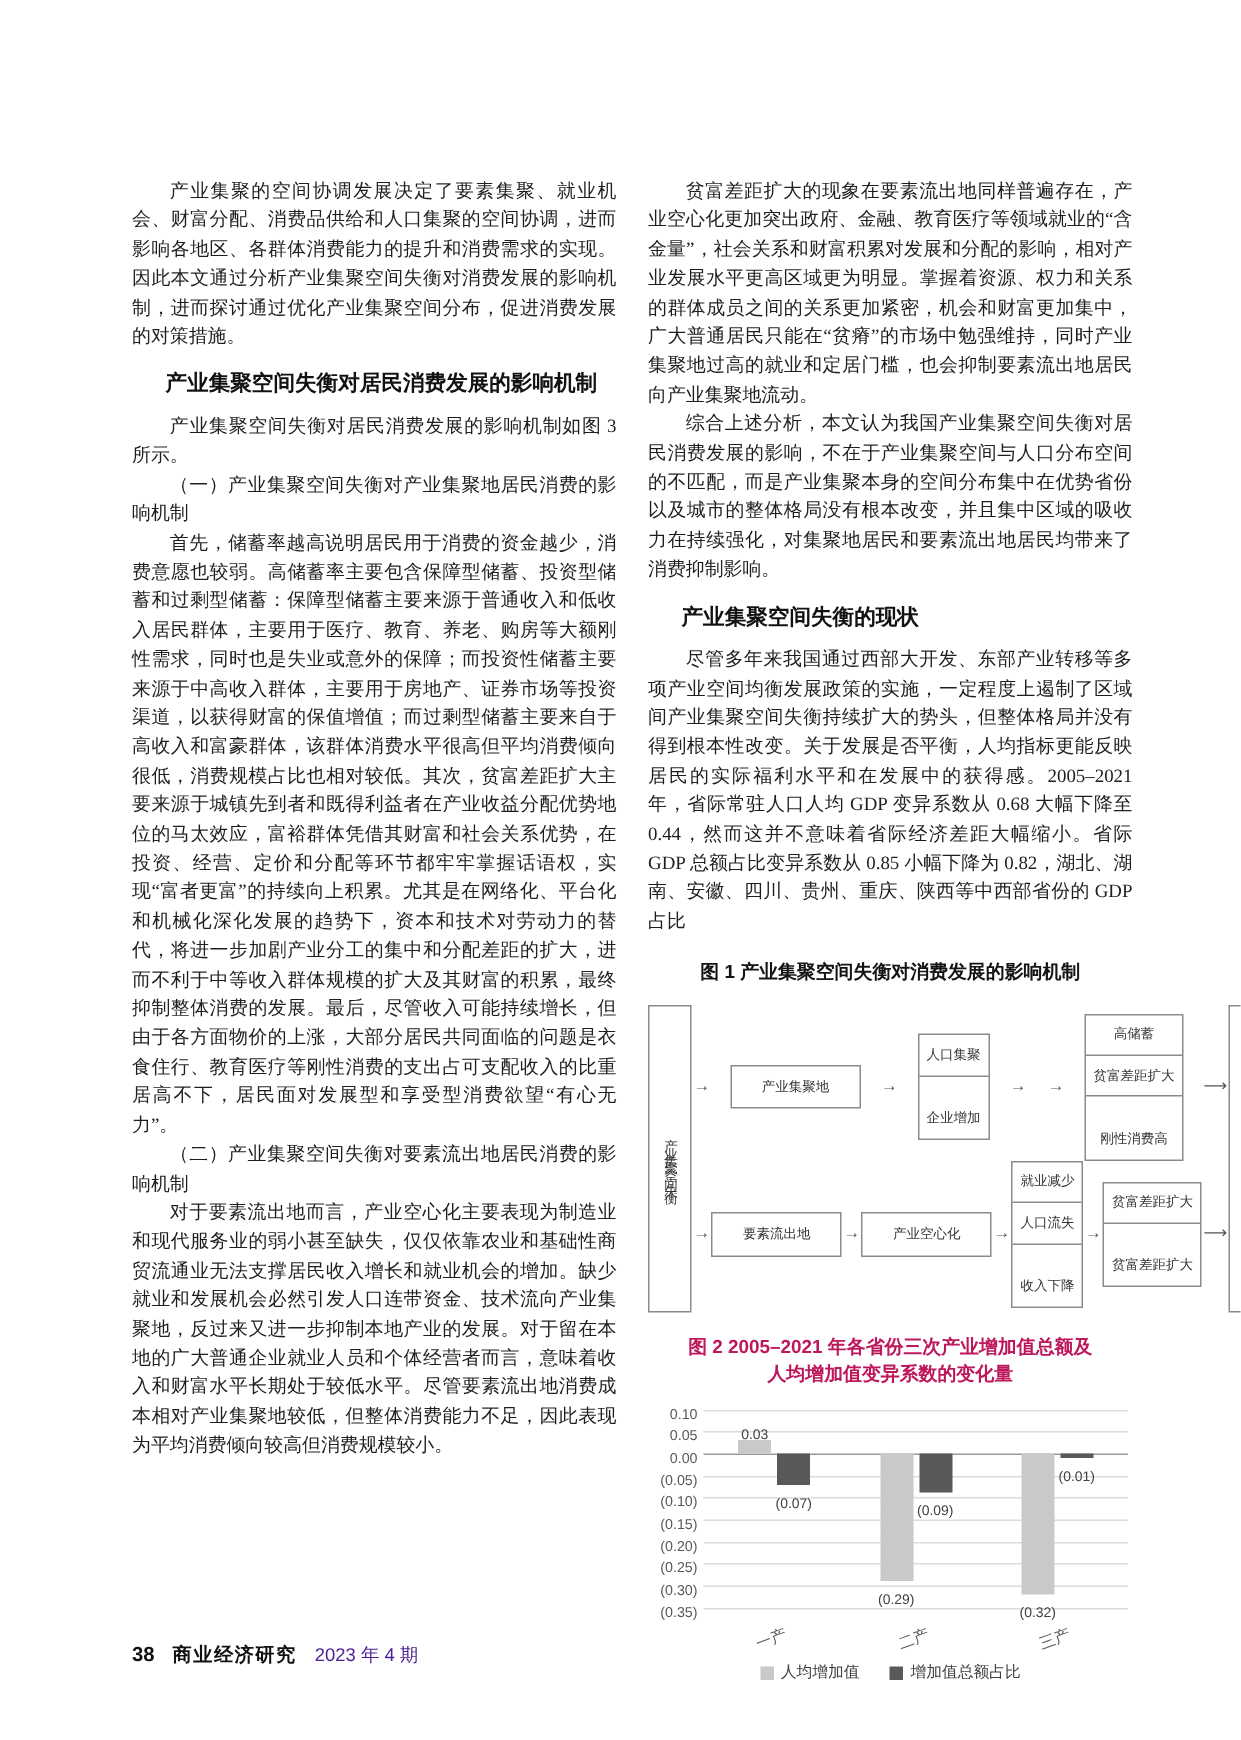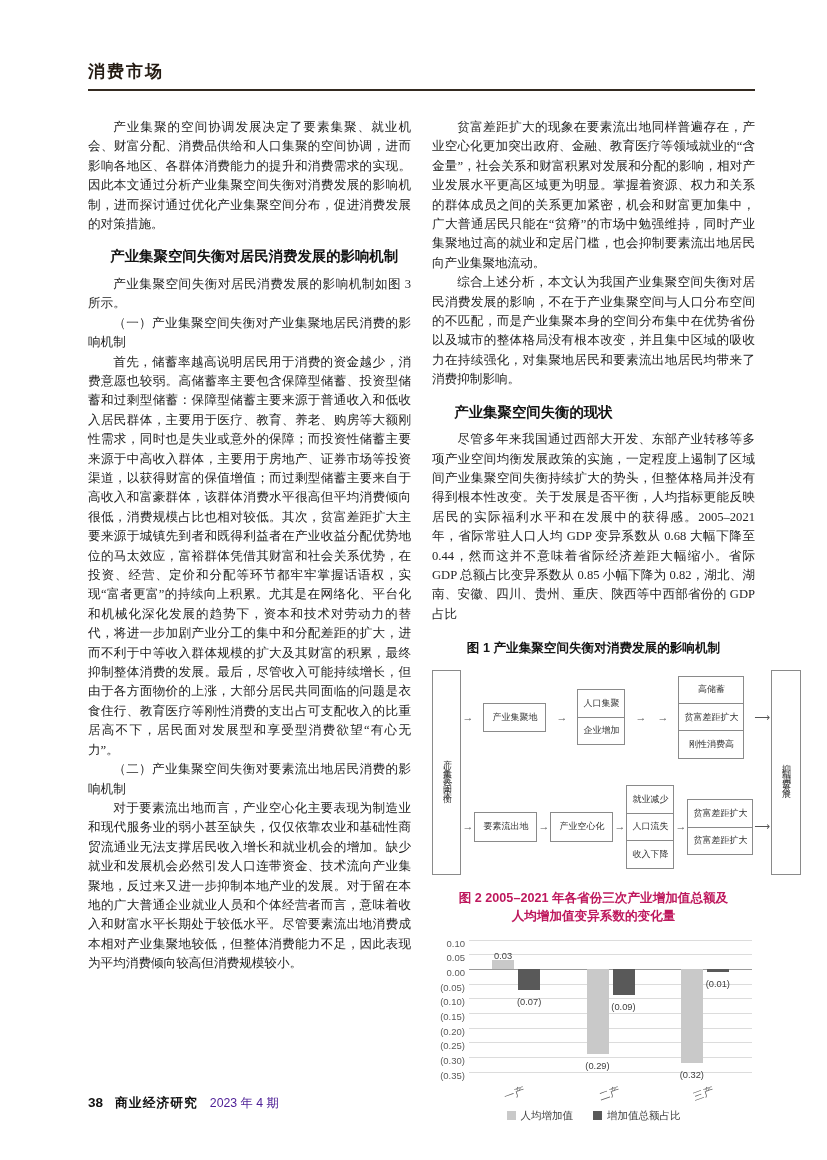--- a/index.html
+++ b/index.html
@@ -40,24 +40,24 @@
     font-family:"Liberation Sans","DejaVu Sans",sans-serif; font-size:9px; color:#333;
   }
   .vbox {
     writing-mode:vertical-rl; text-orientation:upright;
     border:1px solid #8a8a8a; display:flex; align-items:center; justify-content:center;
     padding:10px 4px; letter-spacing:5px; flex:0 0 auto;
   }
   .dmid { flex:1; display:flex; flex-direction:column; justify-content:space-between; padding:6px 0; }
   .drow { display:flex; align-items:center; justify-content:space-between; }
   .darrow { color:#555; font-size:11px; flex:0 0 auto; padding:0 1px; }
-  .dnode { border:1px solid #8a8a8a; padding:4px 8px; white-space:nowrap; flex:0 0 auto; }
+  .dnode { border:1px solid #8a8a8a; padding:4px 20px; white-space:nowrap; flex:0 0 auto; }
   .dstack { border:1px solid #8a8a8a; text-align:center; flex:0 0 auto; }
   .dstack .cell { padding:3.5px 5px; border-bottom:1px solid #8a8a8a; white-space:nowrap; }
-  .dstack .cell:last-child { border-bottom:none; }
+  .dstack .cell:last-child { border-bottom:none;margin-top:15px; }
 
   
   .fig2 { margin-top:14px; }
   .fig2-title {
     font-family:"Liberation Sans","DejaVu Sans",sans-serif; font-weight:bold;
     font-size:12.6px; line-height:18.5px; text-align:center; color:#be185d;
   }
   .chart-wrap {
     position:relative; margin-top:8px; height:196px;
     font-family:"Liberation Sans","DejaVu Sans",sans-serif;
@@ -80,24 +80,20 @@
   }
   .footer-num { font-weight:bold; font-size:13.5px; color:#111; }
   .footer-journal { font-weight:bold; font-size:12.8px; color:#111; letter-spacing:1px; }
   .footer-issue { font-size:12.3px; color:#4c1d95; }
 </style>
 </head>
 <body>
 
 <div class="page">
 
-  <div class="header">
-    <div class="header-title">消费市场</div>
-    <div class="header-rule"></div>
-  </div>
 
   <div class="columns">
 
     <div class="col">
       <p>产业集聚的空间协调发展决定了要素集聚、就业机会、财富分配、消费品供给和人口集聚的空间协调，进而影响各地区、各群体消费能力的提升和消费需求的实现。因此本文通过分析产业集聚空间失衡对消费发展的影响机制，进而探讨通过优化产业集聚空间分布，促进消费发展的对策措施。</p>
       <div class="h2">产业集聚空间失衡对居民消费发展的影响机制</div>
       <p>产业集聚空间失衡对居民消费发展的影响机制如图 3 所示。</p>
       <p class="sub">（一）产业集聚空间失衡对产业集聚地居民消费的影响机制</p>
       <p>首先，储蓄率越高说明居民用于消费的资金越少，消费意愿也较弱。高储蓄率主要包含保障型储蓄、投资型储蓄和过剩型储蓄：保障型储蓄主要来源于普通收入和低收入居民群体，主要用于医疗、教育、养老、购房等大额刚性需求，同时也是失业或意外的保障；而投资性储蓄主要来源于中高收入群体，主要用于房地产、证券市场等投资渠道，以获得财富的保值增值；而过剩型储蓄主要来自于高收入和富豪群体，该群体消费水平很高但平均消费倾向很低，消费规模占比也相对较低。其次，贫富差距扩大主要来源于城镇先到者和既得利益者在产业收益分配优势地位的马太效应，富裕群体凭借其财富和社会关系优势，在投资、经营、定价和分配等环节都牢牢掌握话语权，实现“富者更富”的持续向上积累。尤其是在网络化、平台化和机械化深化发展的趋势下，资本和技术对劳动力的替代，将进一步加剧产业分工的集中和分配差距的扩大，进而不利于中等收入群体规模的扩大及其财富的积累，最终抑制整体消费的发展。最后，尽管收入可能持续增长，但由于各方面物价的上涨，大部分居民共同面临的问题是衣食住行、教育医疗等刚性消费的支出占可支配收入的比重居高不下，居民面对发展型和享受型消费欲望“有心无力”。</p>
       <p class="sub">（二）产业集聚空间失衡对要素流出地居民消费的影响机制</p>

